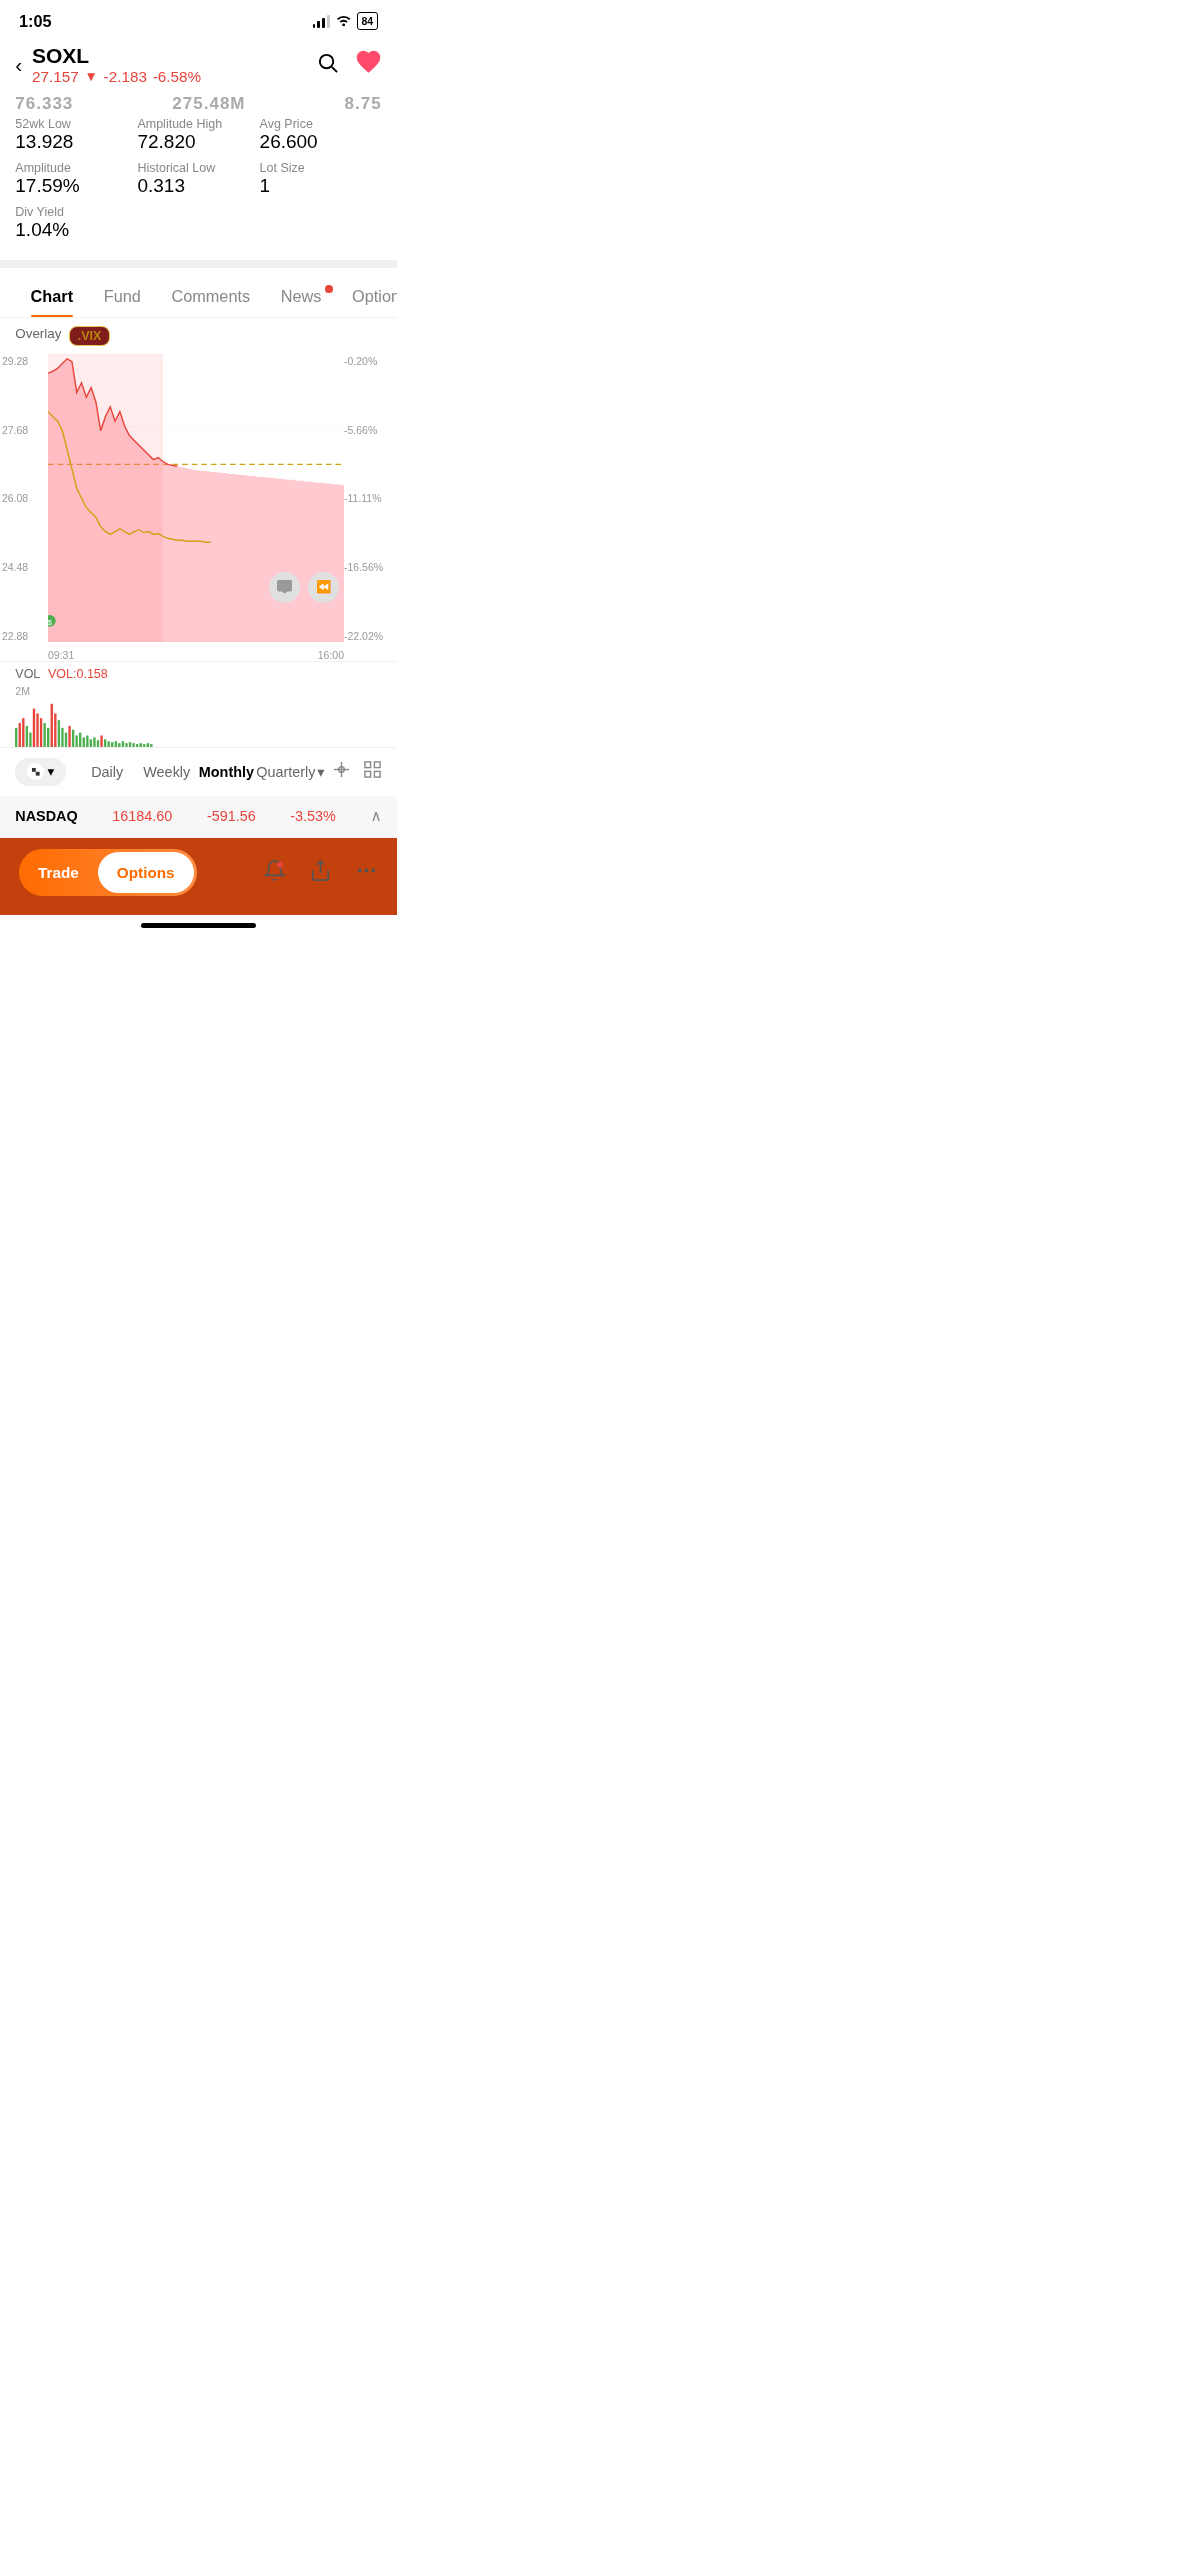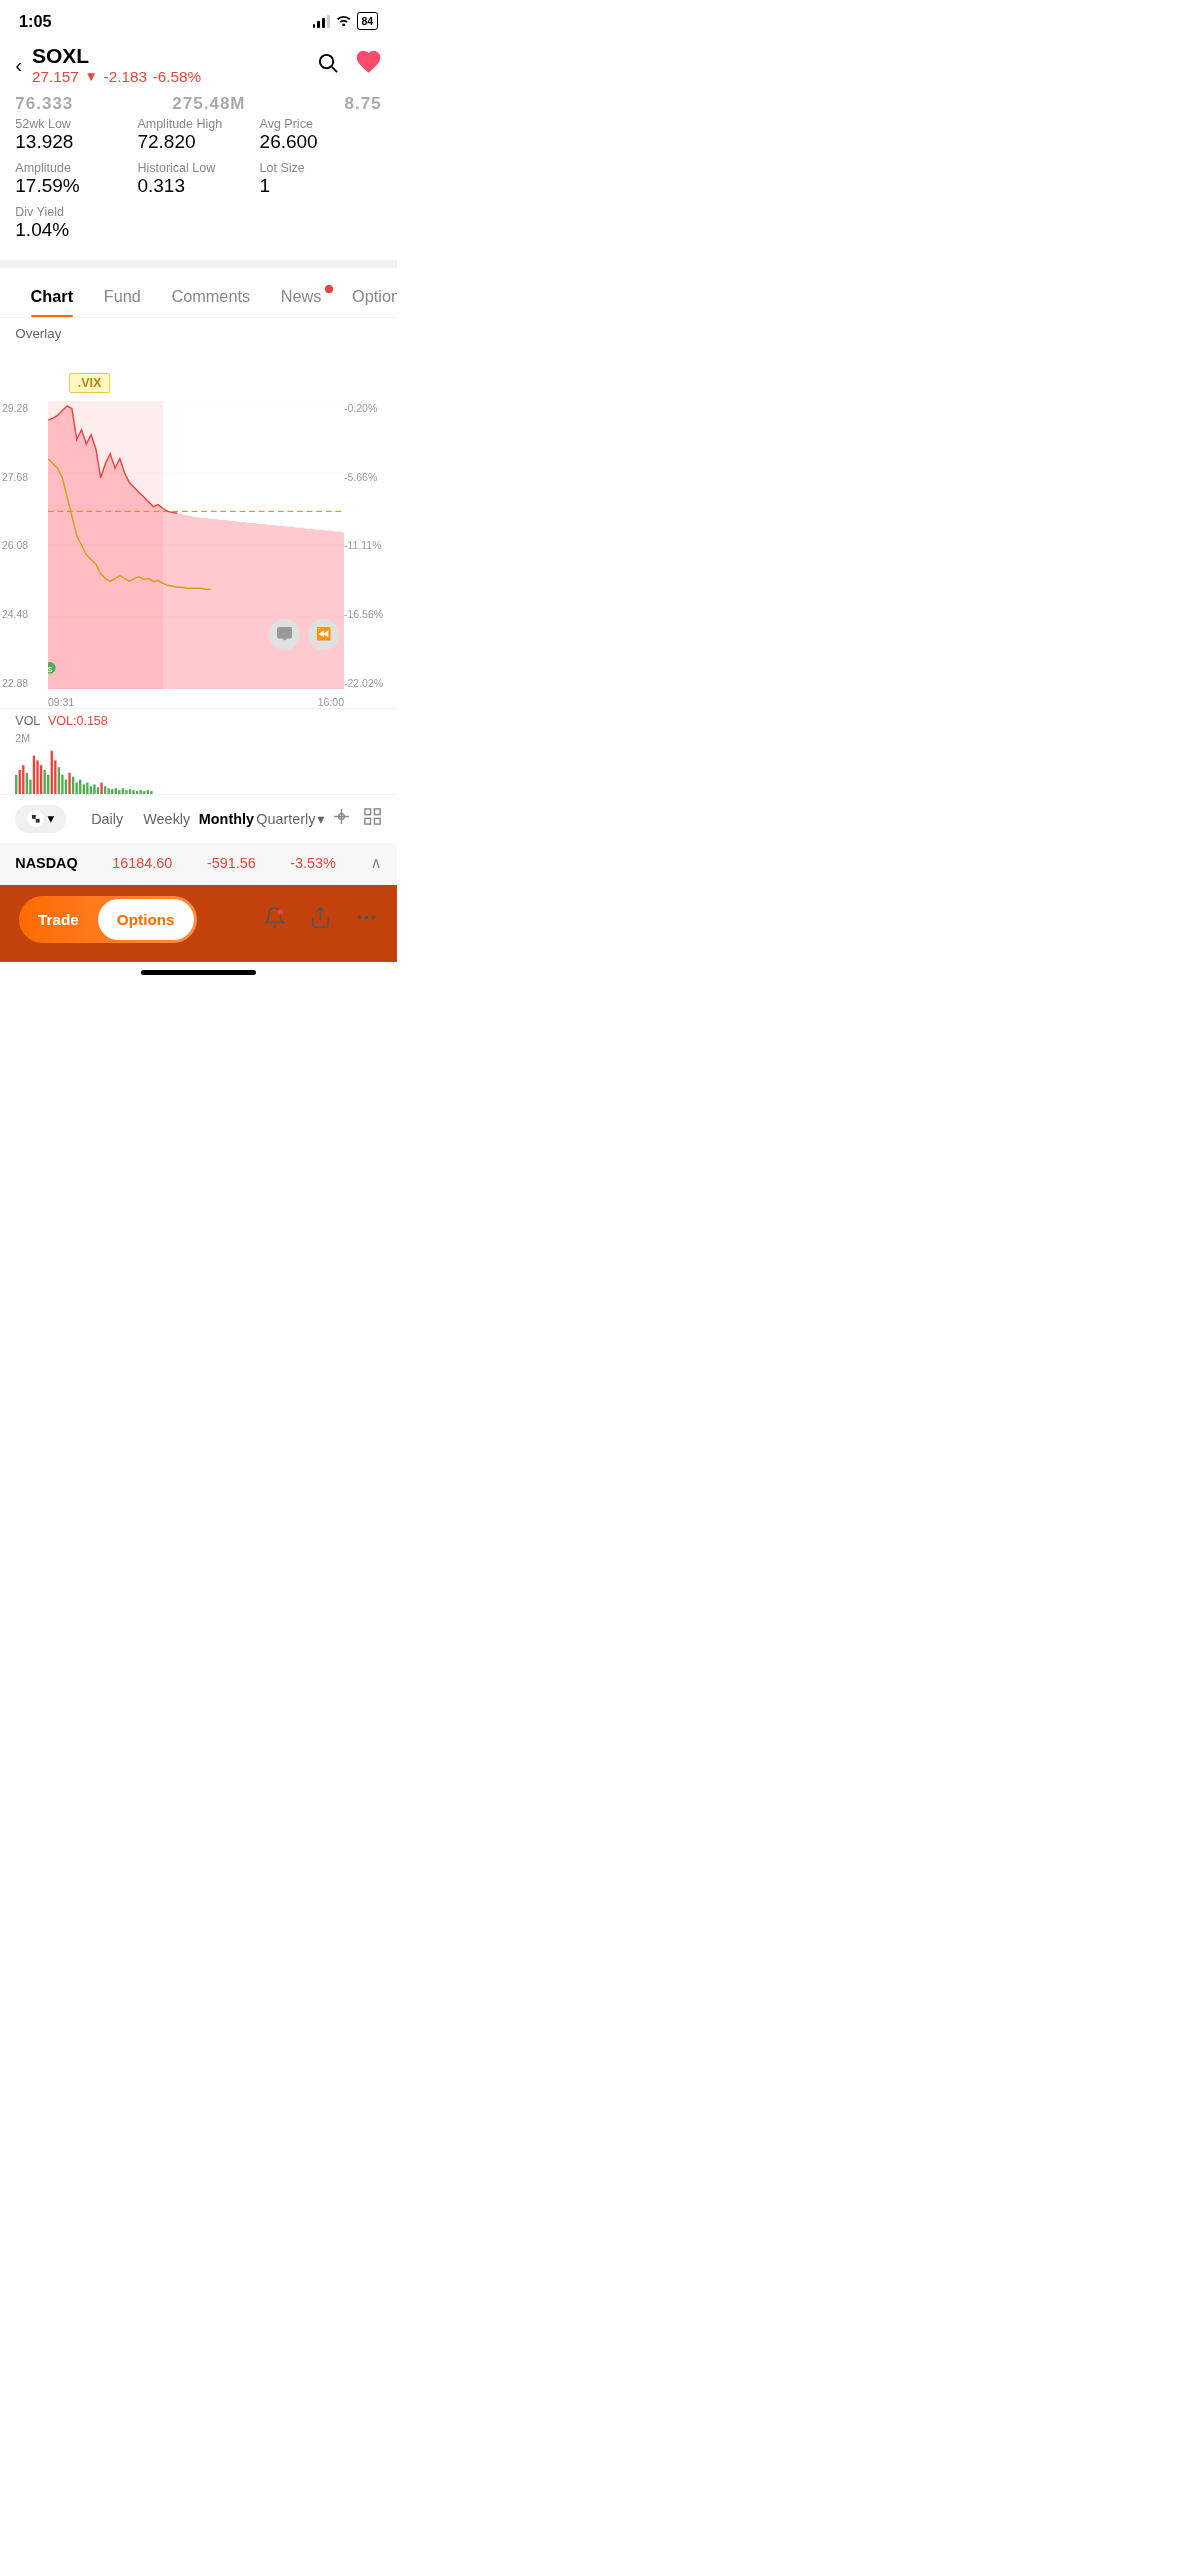--- a/index.html
+++ b/index.html
@@ -196,29 +196,28 @@
       display: flex;
       align-items: flex-start;
       padding: 7.7px 15.3px;
       gap: 7.7px;
     }
     .overlay-label {
       font-size: 13.4px;
       color: #666;
     }
     .overlay-tag {
-      background: #fef9c3;
+      background: #7f1d1d;
       color: #b8860b;
       border: 1px solid #e6c84a;
-      border-radius: 2px;
+      border-radius: 8px;
       padding: 1.9px 7.7px;
       font-size: 12.5px;
       font-weight: 600;
       cursor: pointer;
-      margin-top: 47px;
     }
 
     .chart-container {
       position: relative;
       width: 100%;
       height: 307px;
       overflow: hidden;
     }
 
     .chart-left-labels {

